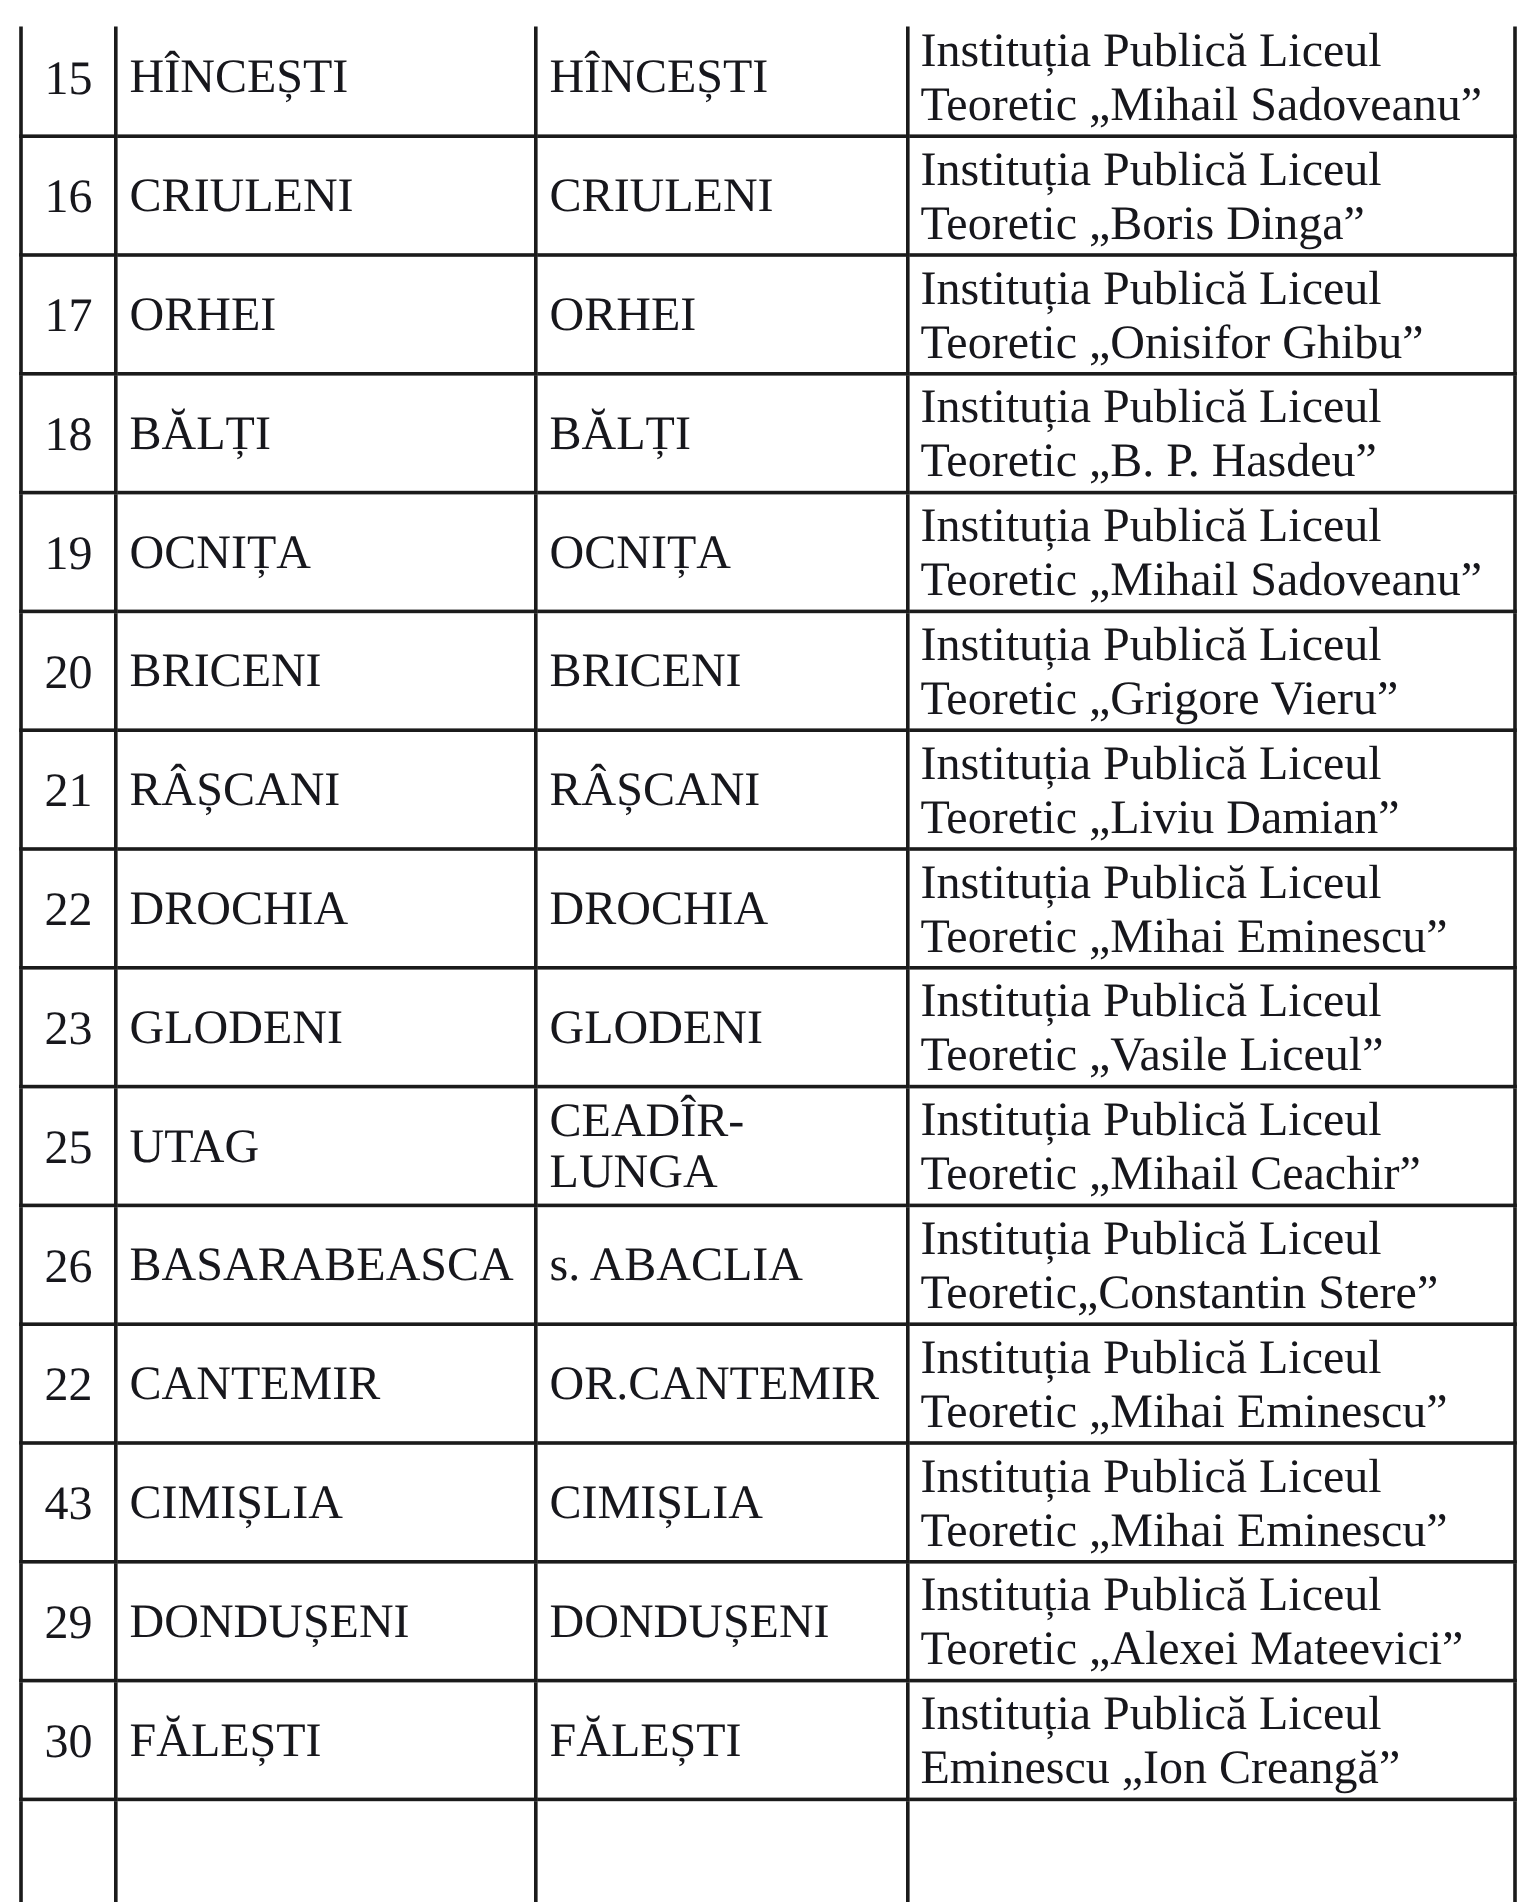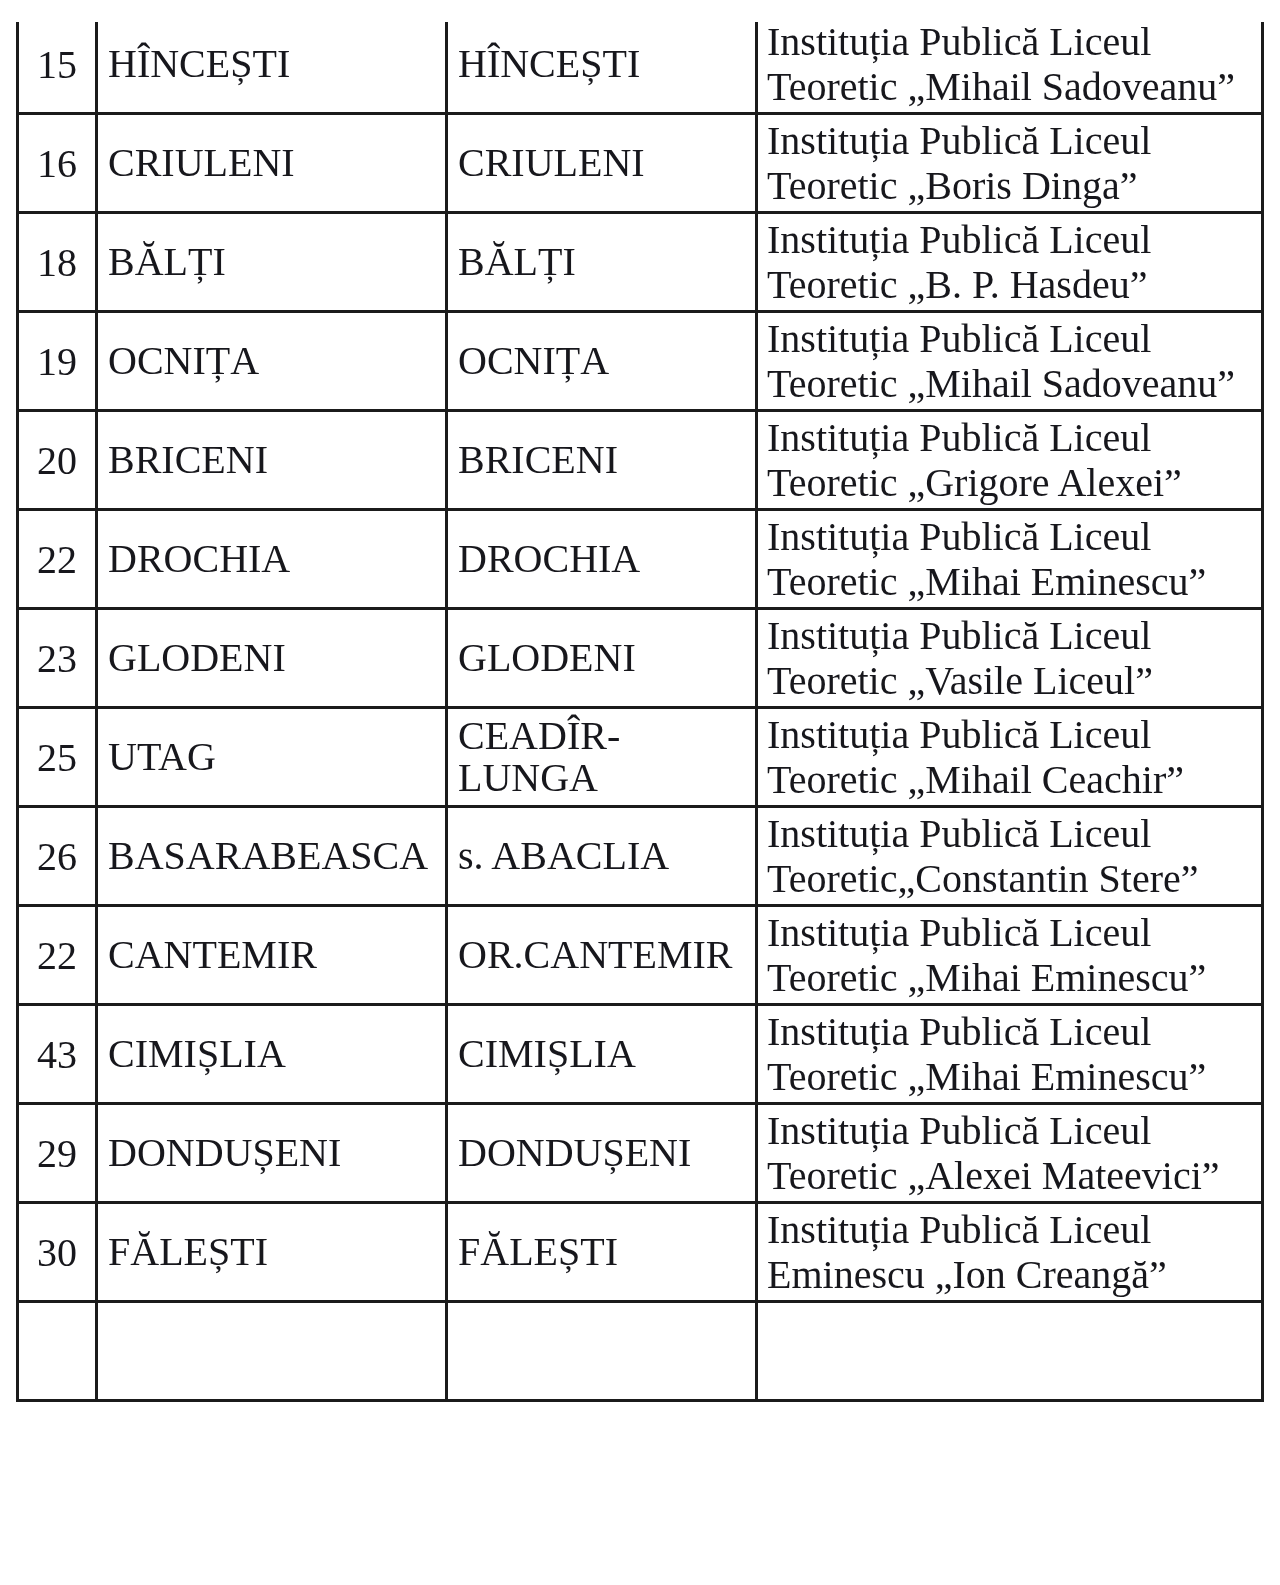--- a/index.html
+++ b/index.html
@@ -67,20 +67,29 @@
   <tr>
     <td class="c-num"><span>16</span></td>
     <td class="c-district"><span>CRIULENI</span></td>
     <td class="c-locality"><span>CRIULENI</span></td>
     <td class="c-inst">
       <div class="inst-line">Instituția Publică Liceul</div>
       <div class="inst-line">Teoretic „Boris Dinga”</div>
     </td>
   </tr>
 
+  <tr>
+    <td class="c-num"><span>17</span></td>
+    <td class="c-district"><span>ORHEI</span></td>
+    <td class="c-locality"><span>ORHEI</span></td>
+    <td class="c-inst">
+      <div class="inst-line">Instituția Publică Liceul</div>
+      <div class="inst-line">Teoretic „Onisifor Ghibu”</div>
+    </td>
+  </tr>
 
   <tr>
     <td class="c-num"><span>18</span></td>
     <td class="c-district"><span>BĂLȚI</span></td>
     <td class="c-locality"><span>BĂLȚI</span></td>
     <td class="c-inst">
       <div class="inst-line">Instituția Publică Liceul</div>
       <div class="inst-line">Teoretic „B. P. Hasdeu”</div>
     </td>
   </tr>
@@ -94,24 +103,33 @@
       <div class="inst-line">Teoretic „Mihail Sadoveanu”</div>
     </td>
   </tr>
 
   <tr>
     <td class="c-num"><span>20</span></td>
     <td class="c-district"><span>BRICENI</span></td>
     <td class="c-locality"><span>BRICENI</span></td>
     <td class="c-inst">
       <div class="inst-line">Instituția Publică Liceul</div>
-      <div class="inst-line">Teoretic „Grigore Alexei”</div>
-    </td>
-  </tr>
-
+      <div class="inst-line">Teoretic „Grigore Vieru”</div>
+    </td>
+  </tr>
+
+  <tr>
+    <td class="c-num"><span>21</span></td>
+    <td class="c-district"><span>RÂȘCANI</span></td>
+    <td class="c-locality"><span>RÂȘCANI</span></td>
+    <td class="c-inst">
+      <div class="inst-line">Instituția Publică Liceul</div>
+      <div class="inst-line">Teoretic „Liviu Damian”</div>
+    </td>
+  </tr>
 
   <tr>
     <td class="c-num"><span>22</span></td>
     <td class="c-district"><span>DROCHIA</span></td>
     <td class="c-locality"><span>DROCHIA</span></td>
     <td class="c-inst">
       <div class="inst-line">Instituția Publică Liceul</div>
       <div class="inst-line">Teoretic „Mihai Eminescu”</div>
     </td>
   </tr>

